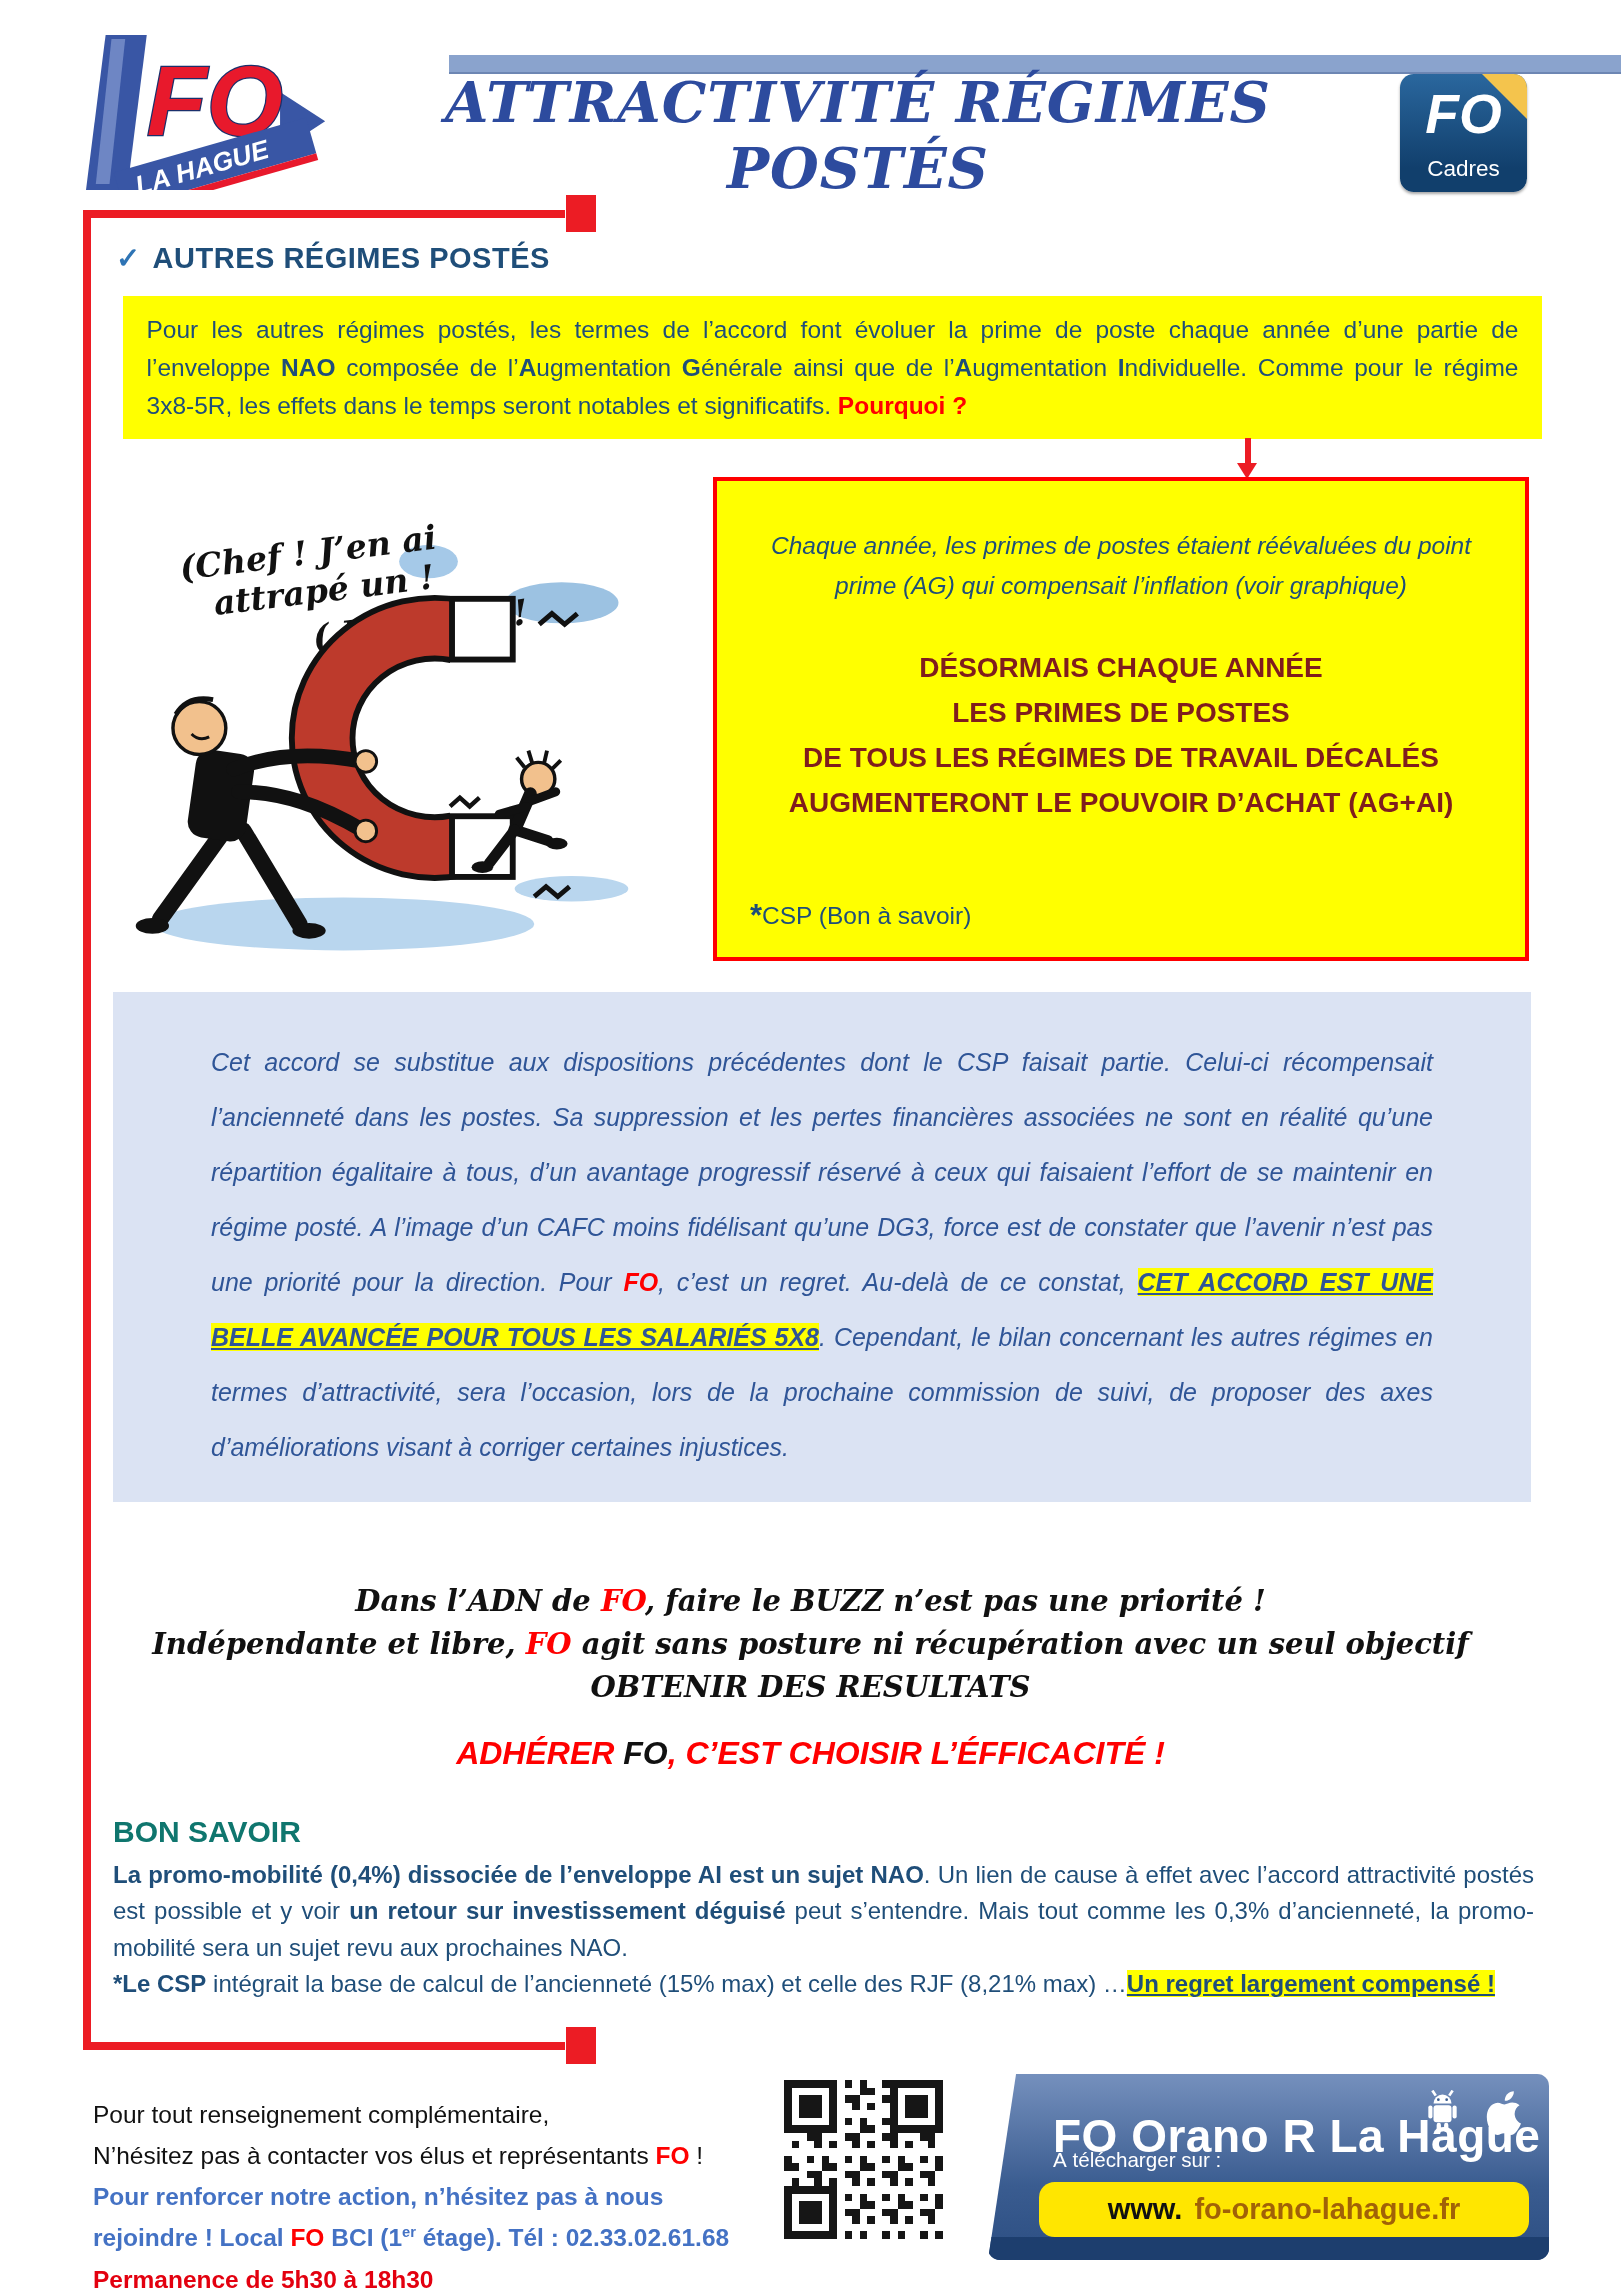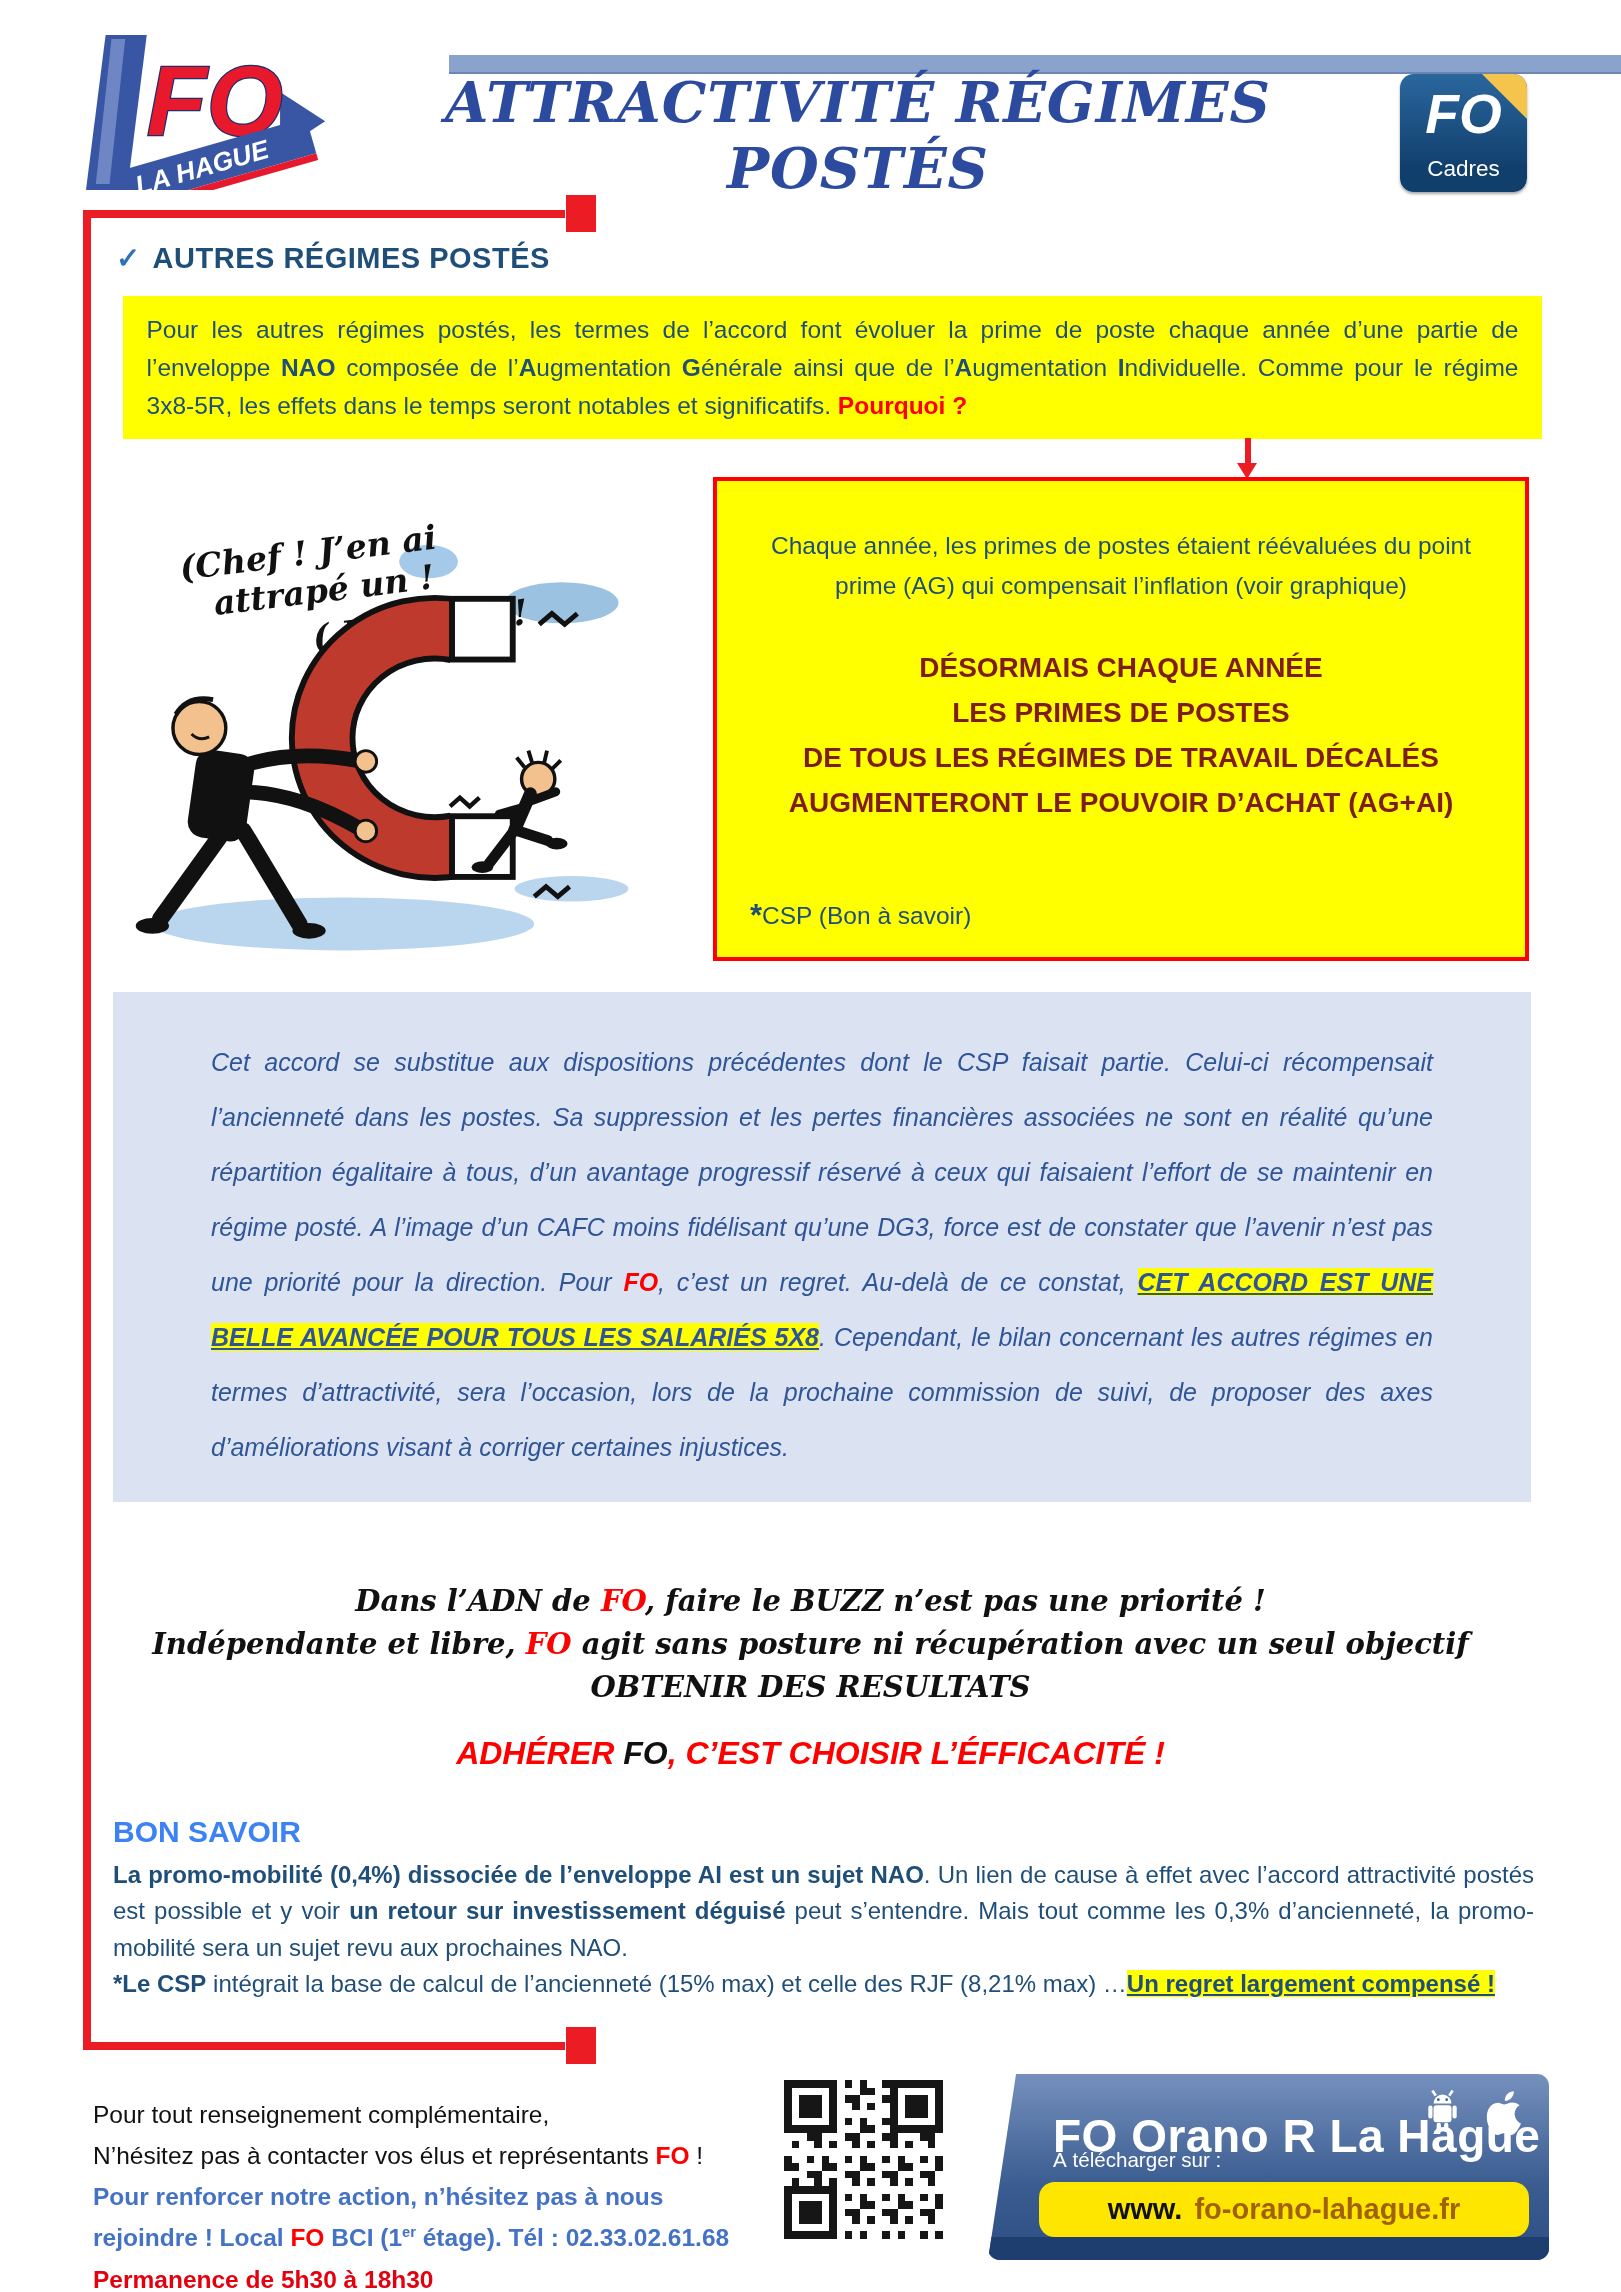--- a/index.html
+++ b/index.html
@@ -52,21 +52,21 @@
     border-left:10.8px solid transparent; border-right:10.8px solid transparent;
     border-top:16.7px solid #ec1c24; }
 
   
   .cartoon { position:absolute; left:123px; top:495px; width:519px; height:475px; }
 
   
   .info-box { position:absolute; left:713px; top:477px; width:816px; height:484px;
     background:#ffff00; border:4.9px solid #ff0000; }
   .info-box .p1 { margin:45px auto 0; width:90%; text-align:center; color:#1f4e79;
-    font-size:24.5px; line-height:1.62; }
+    font-size:24.5px; line-height:1.62;font-style:italic; }
   .info-box .redlines { margin-top:41px; text-align:center; }
   .info-box .redlines div { color:#7f1d1d; font-weight:bold; font-size:28px; line-height:1.6; }
   .info-box .note { position:absolute; left:33px; bottom:23.5px; color:#1f4e79; font-size:24.5px; }
   .info-box .note .star { font-weight:bold; font-size:31px; vertical-align:-2px; }
 
   
   .analysis { position:absolute; left:113px; top:992px; width:1418px; height:510px;
     background:#dbe3f3; }
   .analysis .txt { padding:43px 98px 0 98px; font-style:italic; font-size:25px;
     line-height:2.2; color:#2f5597; text-align:justify; }
@@ -77,21 +77,21 @@
   .slogan { position:absolute; left:0; top:1580px; width:100%; text-align:center;
     font-family:"DejaVu Serif", serif; font-style:italic; font-weight:bold;
     font-size:29px; color:#111; line-height:1.48; }
   .slogan .fo { color:#ff0000; }
   .join-line { position:absolute; left:0; top:1735px; width:100%; text-align:center;
     font-size:32px; font-weight:bold; font-style:italic; color:#ff0000; }
   .join-line .fo-black { color:#111; }
 
   
   .bon { position:absolute; left:113px; top:1815px; width:1421px; color:#1f4e79; }
-  .bon h2 { font-size:30px; font-weight:bold; color:#3b82f6; margin-bottom:7.8px; }
+  .bon h2 { font-size:30px; font-weight:bold; color:#0f766e; margin-bottom:7.8px; }
   .bon p { font-size:24px; line-height:1.52; text-align:justify; }
 
   
   .contact { position:absolute; left:93px; top:2094px; width:647px; font-size:24.5px;
     line-height:1.68; color:#111; }
   .contact .blue { color:#4472c4; font-weight:bold; }
   .contact .red { color:#e3000f; font-weight:bold; }
   .contact .fo { color:#ff0000; font-weight:bold; }
   sup { font-size:.6em; }
 

